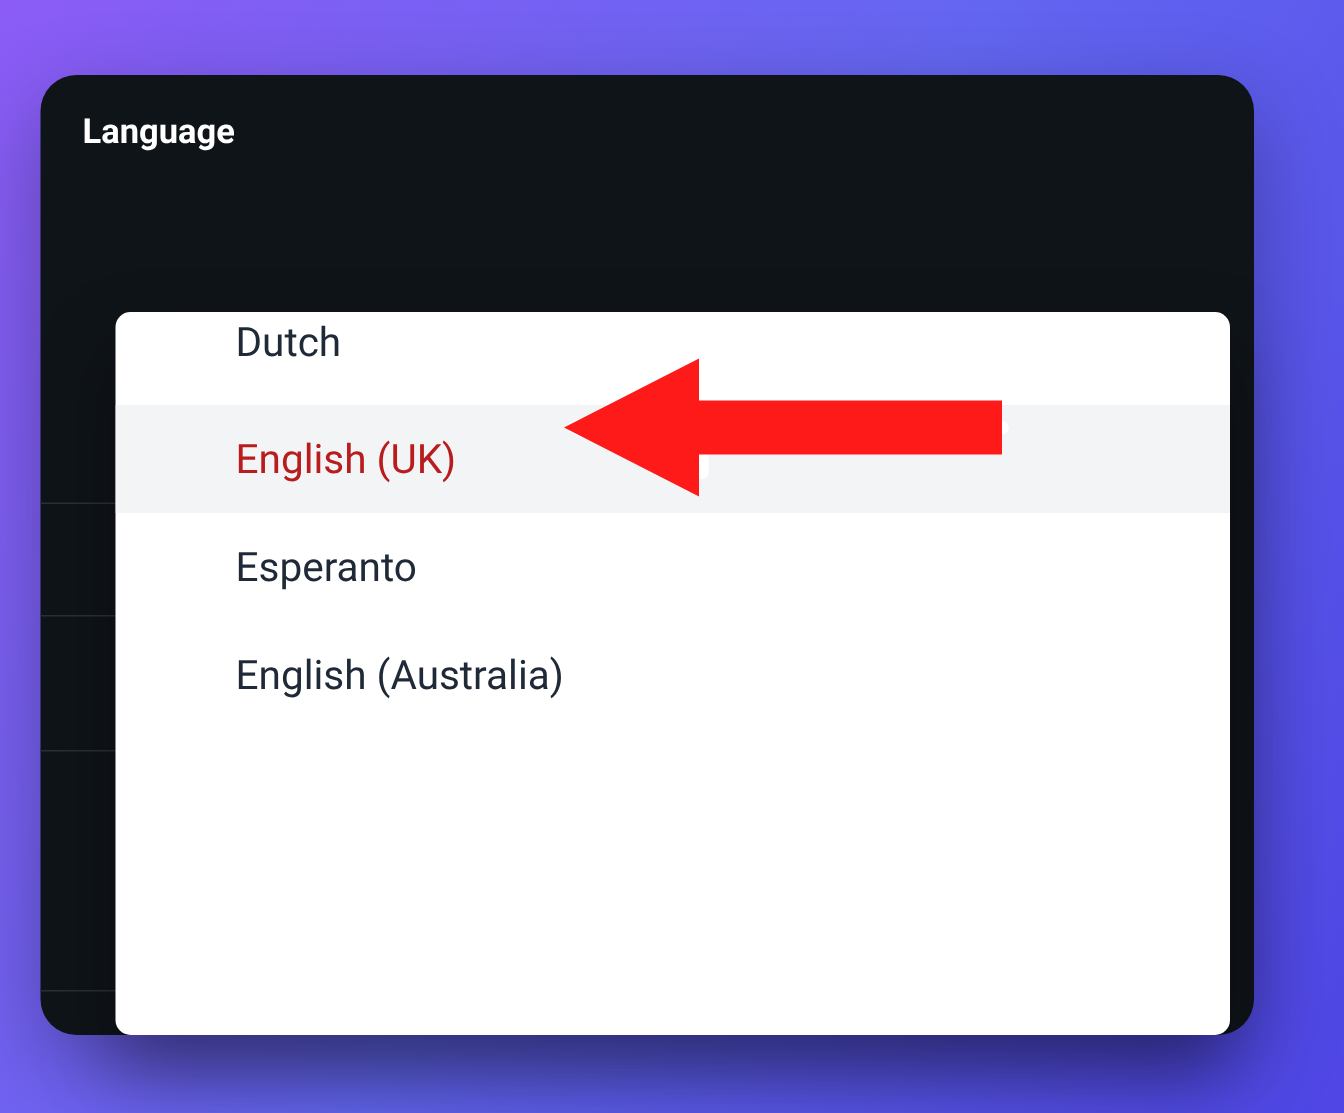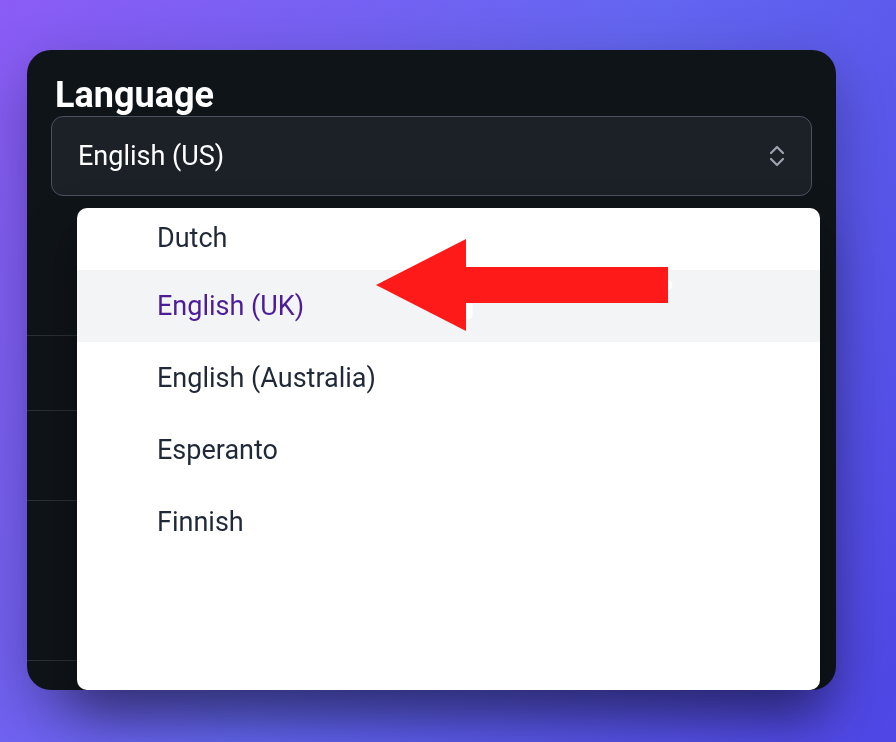--- a/index.html
+++ b/index.html
@@ -24,22 +24,23 @@
       right: 60px;
       height: 640px;
       background: #0f1419;
       border-radius: 24px;
       padding: 24px;
       box-shadow: 0 20px 60px rgba(0,0,0,0.3);
     }
 
     .panel-label {
       color: #ffffff;
-      font-size: 36px;
+      font-size: 23px;
       font-weight: 700;
+      margin-bottom: 18px;
       margin-left: 4px;
     }
 
     .select-button {
       width: 100%;
       height: 80px;
       background: #1c2128;
       border: 1px solid #4a5260;
       border-radius: 12px;
       display: flex;
@@ -85,26 +86,26 @@
       align-items: center;
       padding-left: 80px;
       font-size: 27px;
       color: #1f2937;
       cursor: pointer;
     }
 
     .dropdown-option:first-child {
       height: 62px;
       align-items: flex-start;
-      padding-top: 14px;
+      padding-top: 4px;
     }
 
     .dropdown-option.highlighted {
       background: #f3f4f6;
-      color: #4c1d95;
+      color: #b91c1c;
     }
 
     .behind-text {
       position: absolute;
       left: 27px;
       top: 225px;
       color: #d1d5db;
       font-size: 26px;
       font-weight: 600;
       z-index: -1;
@@ -123,54 +124,40 @@
       top: 225px;
       left: 368px;
       pointer-events: none;
     }
   </style>
 </head>
 <body>
 
 <div class="panel">
   <div class="panel-label">Language</div>
-  <div class="select-button">
-    <span class="select-value">English (US)</span>
-    <span class="select-chevrons">
-      <svg viewBox="0 0 16 10" fill="none">
-        <path d="M2 8 L8 2 L14 8" stroke="#9ca3af" stroke-width="2.2" stroke-linecap="round" stroke-linejoin="round"></path>
-      </svg>
-      <svg viewBox="0 0 16 10" fill="none">
-        <path d="M2 2 L8 8 L14 2" stroke="#9ca3af" stroke-width="2.2" stroke-linecap="round" stroke-linejoin="round"></path>
-      </svg>
-    </span>
-  </div>
 </div>
 
 <div class="behind-text">IO</div>
 <div class="behind-divider" style="top:335px"></div>
 <div class="behind-divider" style="top:410px"></div>
 <div class="behind-divider" style="top:500px"></div>
 <div class="behind-divider" style="top:660px"></div>
 
 <div class="dropdown">
   <div class="dropdown-option">
     <span>Dutch</span>
   </div>
   <div class="dropdown-option highlighted">
     <span>English (UK)</span>
   </div>
   <div class="dropdown-option">
-    <span>English (Australia)</span>
-  </div>
-  <div class="dropdown-option">
     <span>Esperanto</span>
   </div>
   <div class="dropdown-option">
-    <span>Finnish</span>
+    <span>English (Australia)</span>
   </div>
 </div>
 
 <div class="arrow-annotation">
   <svg width="310" height="120" viewBox="0 0 310 120">
     <g>
       <path d="M 300 60 L 100 60 L 100 30 L 15 60 L 100 90 L 100 60 Z" fill="#ff0000" stroke="#ffffff" stroke-width="9" stroke-linejoin="round"></path>
       <path d="M 300 42 L 98 42 L 98 14 L 8 60 L 98 106 L 98 78 L 300 78 Z" fill="#ff1a1a"></path>
     </g>
   </svg>

